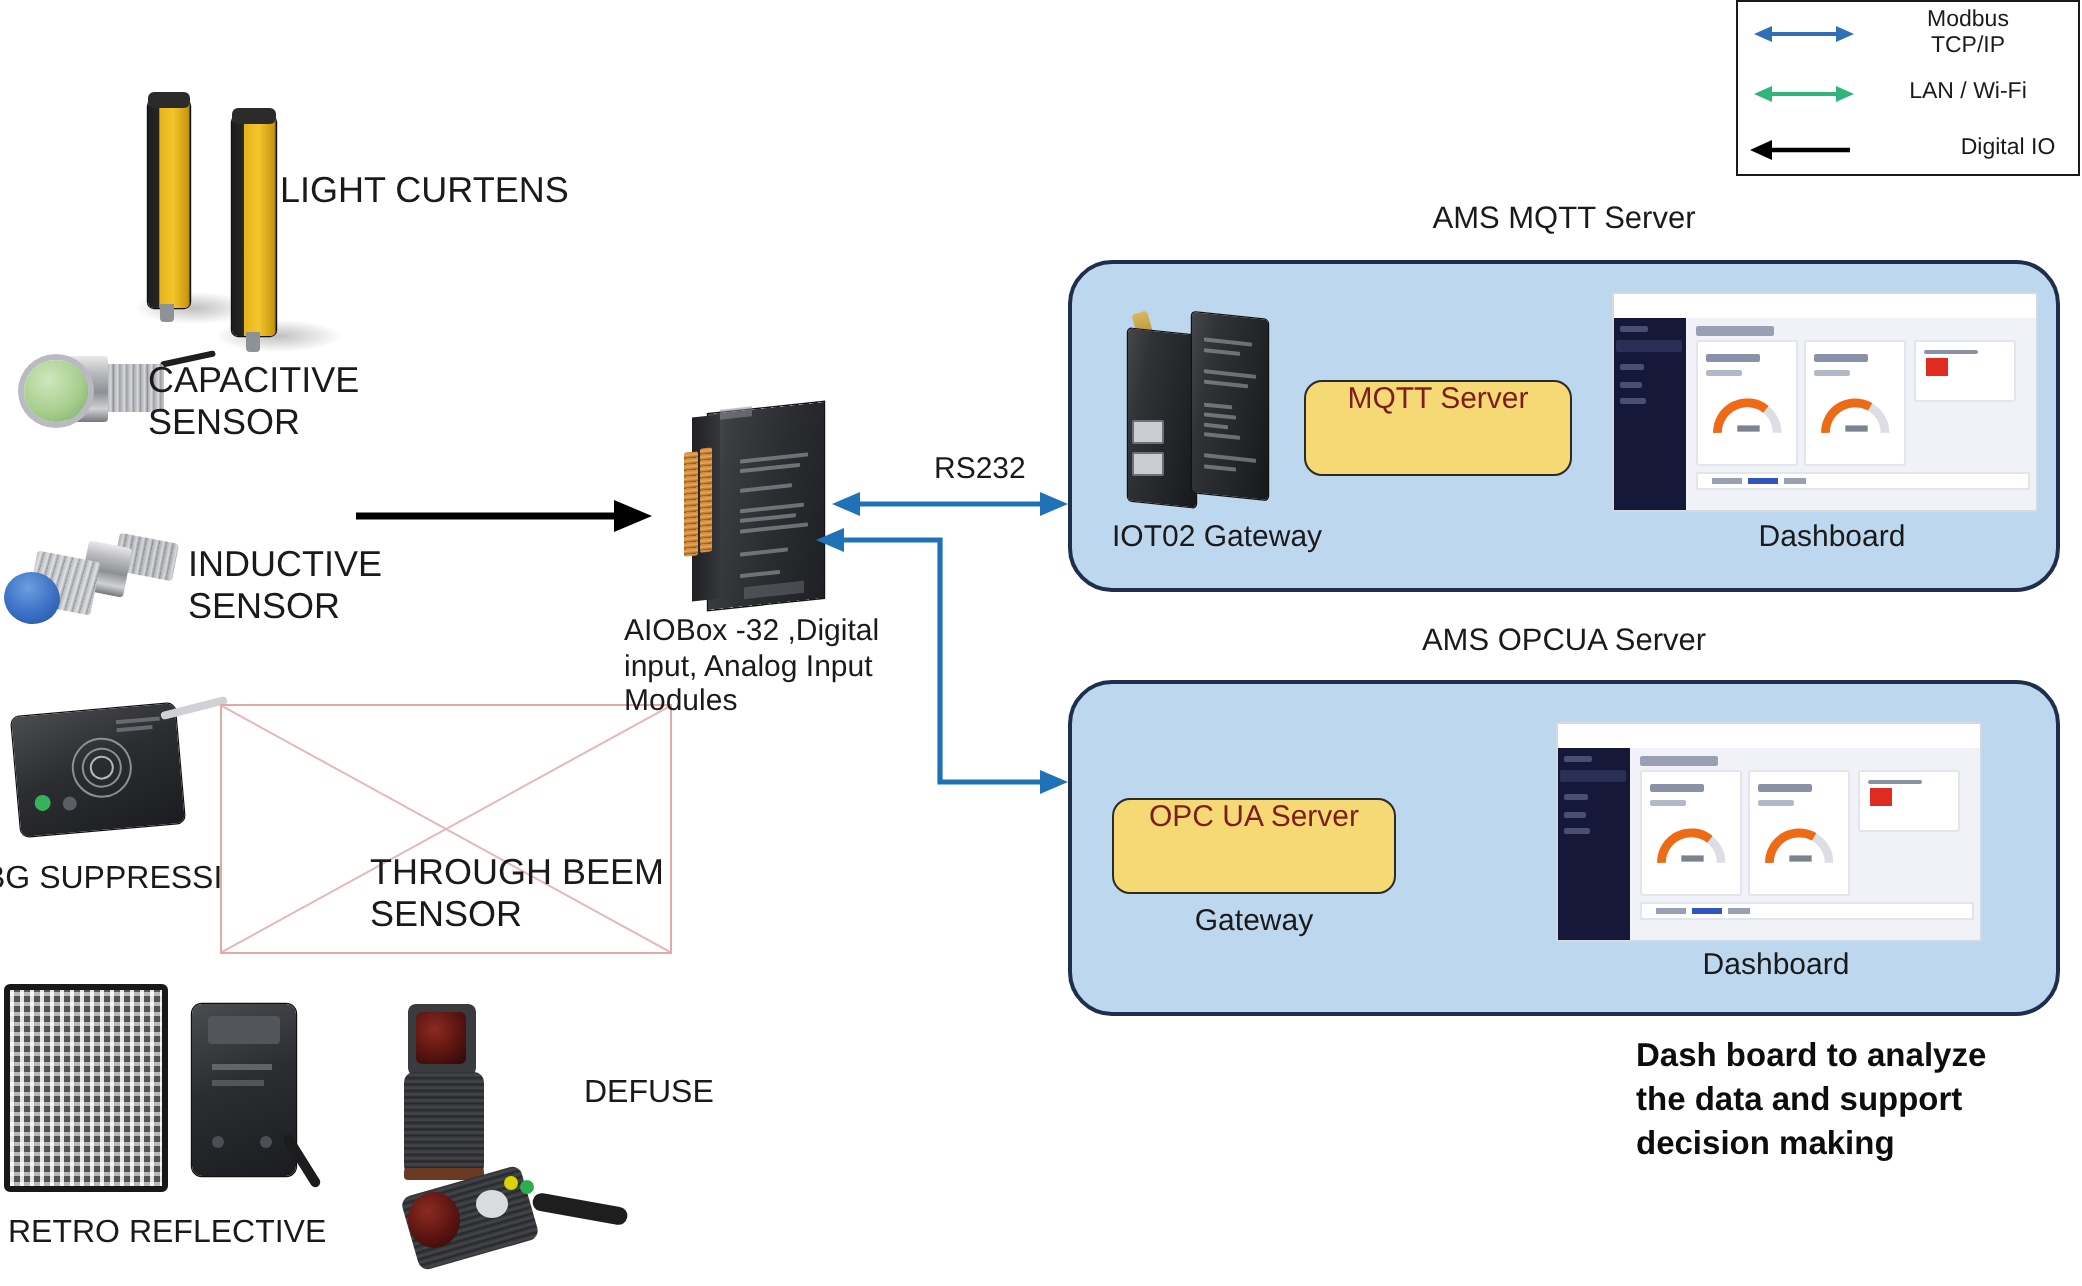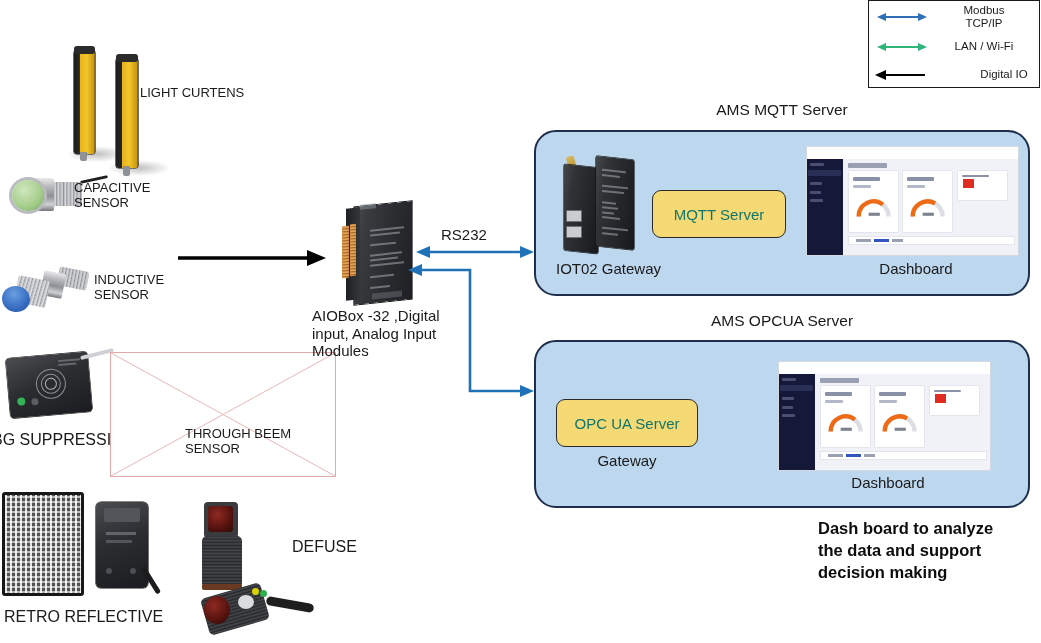--- a/index.html
+++ b/index.html
@@ -13,21 +13,21 @@
   #canvas {
     position: relative;
     width: 1041px;
     height: 643px;
     background: #ffffff;
     overflow: hidden;
   }
   .abs { position: absolute; }
   .lbl {
     color: #1a1a1a;
-    font-size: 13px;
+    font-size: 18px;
     line-height: 1.18;
     white-space: pre-line;
   }
 
   
   #legend {
     left: 868px; top: 0px;
     width: 172px; height: 88px;
     border: 1.6px solid #1a1a1a;
     background: #ffffff;
@@ -63,24 +63,23 @@
     color: #1a1a1a;
     text-align: center;
     width: 100%;
   }
   .yellowbox {
     background: #f5d974;
     border: 1.7px solid #2a2a2a;
     border-radius: 9px;
     box-sizing: border-box;
     display: flex;
-    align-items: center;
     justify-content: center;
     font-size: 15px;
-    color: #0f766e;
+    color: #7f1d1d;
   }
 
   
   .dash {
     background: #ffffff;
     box-sizing: border-box;
     overflow: hidden;
     position: relative;
     box-shadow: 0 0 0 1px #d4d8e0;
   }
@@ -420,21 +419,21 @@
     <div class="aio-line" style="left:34px; top:63px; width:34px; height:2px; transform:skewY(-6deg);"></div>
     <div class="aio-line" style="left:34px; top:75px; width:24px; height:2px; transform:skewY(-6deg);"></div>
     <div class="aio-line" style="left:34px; top:86px; width:20px; height:2px; transform:skewY(-6deg);"></div>
     <div class="abs" style="left:36px; top:92px; width:30px; height:6px; background:#6c6f75; opacity:.5; transform:skewY(-6deg);"></div>
     <div class="abs" style="left:24px; top:4px; width:16px; height:5px; background:#8b8e94; opacity:.55; transform:skewY(-6deg);"></div>
   </div>
   <div class="abs lbl" style="left:312px; top:307px; width:146px; font-size:15px;">AIOBox -32 ,Digital
 input, Analog Input
 Modules</div>
 
-  <div class="abs lbl" style="left:441px; top:226px; width:80px; font-size:15px;">RS232</div>
+  <div class="abs lbl" style="left:467px; top:226px; width:80px; font-size:15px;">RS232</div>
 
   <svg class="ovl">
 
     <g>
       <line x1="178" y1="258" x2="312" y2="258" stroke="#000000" stroke-width="3.4"></line>
       <polygon points="326,258 307,250 307,266" fill="#000000"></polygon>
     </g>
 
     <g>
       <line x1="426" y1="252" x2="524" y2="252" stroke="#2072b8" stroke-width="2.6"></line>

